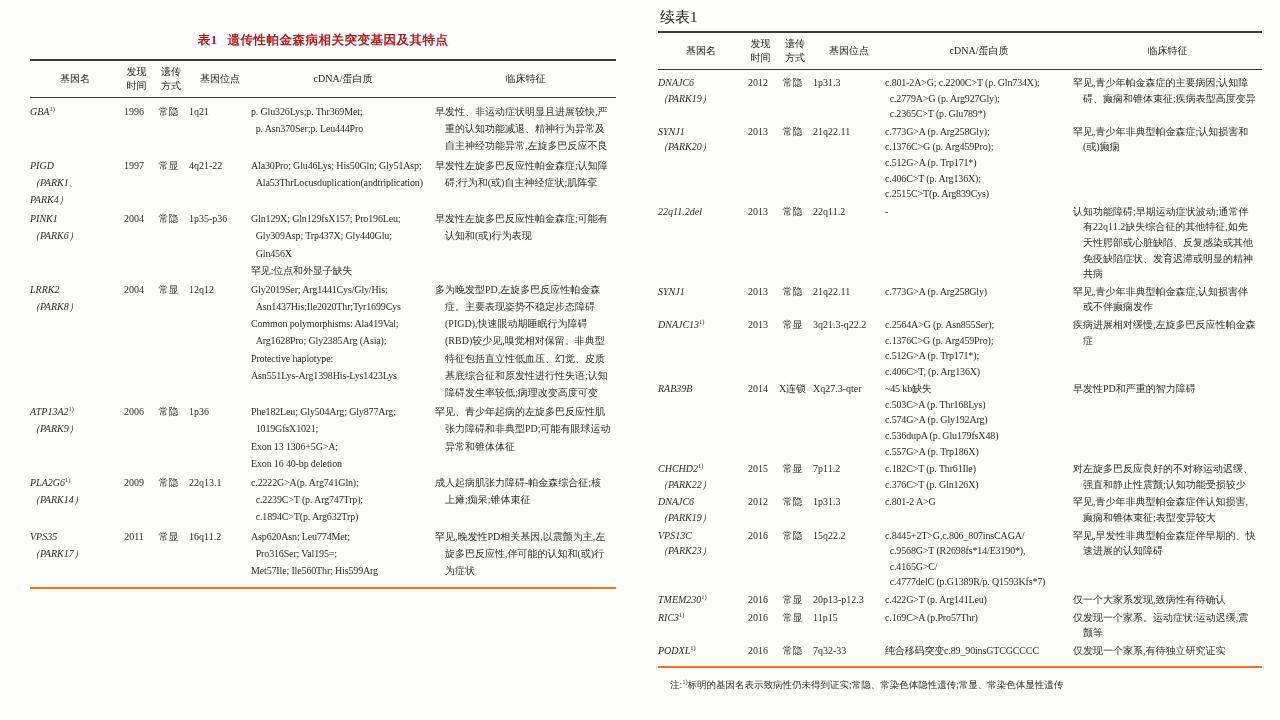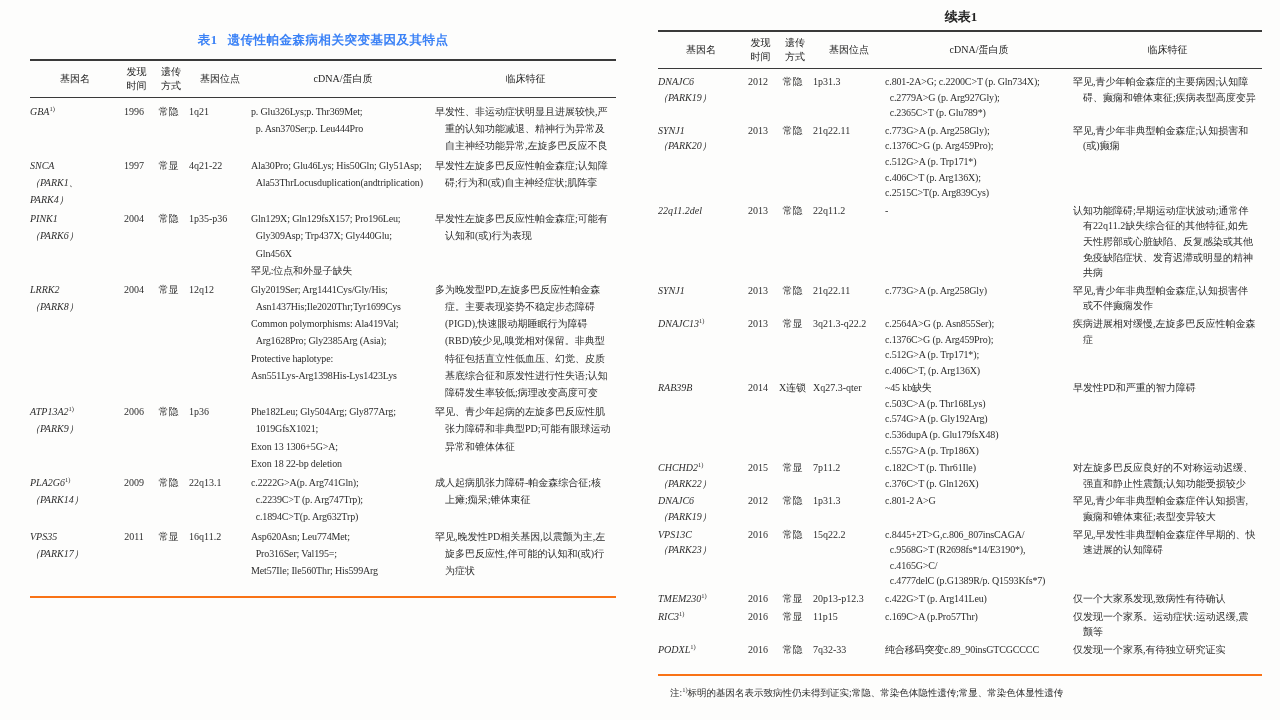--- a/index.html
+++ b/index.html
@@ -7,41 +7,41 @@
     width:1280px;height:720px;background:#fbfbfa;color:#2d2d2d;
     font-family:"Liberation Serif","DejaVu Serif",serif;
     overflow:hidden;
   }
   .sheet{display:flex;width:1280px;height:720px;}
   .page{box-sizing:border-box;background:#fdfdfc;}
   .page-left{width:640px;padding:26px 24px 0 30px;}
   .page-right{width:640px;padding:8px 18px 0 18px;}
 
   .table-title{
-    text-align:center;font-weight:bold;font-size:12.5px;color:#3b82f6;
+    text-align:center;font-weight:bold;font-size:12.5px;color:#b91c1c;
     margin:6px 0 10px 0;letter-spacing:.5px;
   }
   .table-title .t-label{margin-right:10px;}
-  .cont-label{font-weight:bold;font-size:13px;color:#222;margin:0 0 4px 2px;text-align:center;}
+  .cont-label{font-weight:normal;font-size:15px;color:#222;margin:0 0 4px 2px;}
 
   table{
     width:100%;border-collapse:collapse;table-layout:fixed;
     border-top:2px solid #3a3a3a;border-bottom:2px solid #f97316;
     font-size:10px;
   }
   .tbl-p1{line-height:1.72;}
   .tbl-p2{line-height:1.56;}
   thead th{
     font-weight:normal;color:#222;text-align:center;vertical-align:middle;
     border-bottom:1px solid #3a3a3a;padding:4px 2px;white-space:pre-line;
     line-height:1.4;
   }
   tbody td{vertical-align:top;padding:1px 5px 1px 0;}
   tbody tr:first-child td{padding-top:5px;}
-  tbody tr:last-child td{padding-bottom:17px;margin-left:6px;}
+  tbody tr:last-child td{padding-bottom:8px;margin-left:6px;}
   td.c-gene i{font-style:italic;}
   td.c-year,td.c-inh{text-align:center;}
   sup{font-size:6.5px;line-height:0;}
   .cdna-line{padding-left:12px;text-indent:-12px;white-space:pre-wrap;letter-spacing:-0.15px;}
   .clin{padding-left:10px;text-indent:-10px;}
   .note{
     font-size:9.5px;color:#2d2d2d;margin:10px 0 0 12px;line-height:1.5;
   }
 </style>
 </head>
@@ -82,21 +82,21 @@
             <td class="c-locus">1q21</td>
             <td class="c-cdna">
               <div class="cdna-line">p. Glu326Lys;p. Thr369Met;</div>
               <div class="cdna-line">  p. Asn370Ser;p. Leu444Pro</div>
             </td>
             <td class="c-clin">
               <div class="clin">早发性、非运动症状明显且进展较快,严重的认知功能减退、精神行为异常及自主神经功能异常,左旋多巴反应不良</div>
             </td>
           </tr>
           <tr>
-            <td class="c-gene"><i>SNCA</i><br><i>（PARK1、PARK4）</i></td>
+            <td class="c-gene"><i>PIGD</i><br><i>（PARK1、PARK4）</i></td>
             <td class="c-year">1997</td>
             <td class="c-inh">常显</td>
             <td class="c-locus">4q21-22</td>
             <td class="c-cdna">
               <div class="cdna-line">Ala30Pro; Glu46Lys; His50Gln; Gly51Asp;</div>
               <div class="cdna-line">  Ala53ThrLocusduplication(andtriplication)</div>
             </td>
             <td class="c-clin">
               <div class="clin">早发性左旋多巴反应性帕金森症;认知障碍;行为和(或)自主神经症状;肌阵挛</div>
             </td>
@@ -135,21 +135,21 @@
           </tr>
           <tr>
             <td class="c-gene"><i>ATP13A2</i><sup>1)</sup><br><i>（PARK9）</i></td>
             <td class="c-year">2006</td>
             <td class="c-inh">常隐</td>
             <td class="c-locus">1p36</td>
             <td class="c-cdna">
               <div class="cdna-line">Phe182Leu; Gly504Arg; Gly877Arg;</div>
               <div class="cdna-line">  1019GfsX1021;</div>
               <div class="cdna-line">Exon 13 1306+5G&gt;A;</div>
-              <div class="cdna-line">Exon 18 22-bp deletion</div>
+              <div class="cdna-line">Exon 16 40-bp deletion</div>
             </td>
             <td class="c-clin">
               <div class="clin">罕见、青少年起病的左旋多巴反应性肌张力障碍和非典型PD;可能有眼球运动异常和锥体体征</div>
             </td>
           </tr>
           <tr>
             <td class="c-gene"><i>PLA2G6</i><sup>1)</sup><br><i>（PARK14）</i></td>
             <td class="c-year">2009</td>
             <td class="c-inh">常隐</td>
             <td class="c-locus">22q13.1</td>

